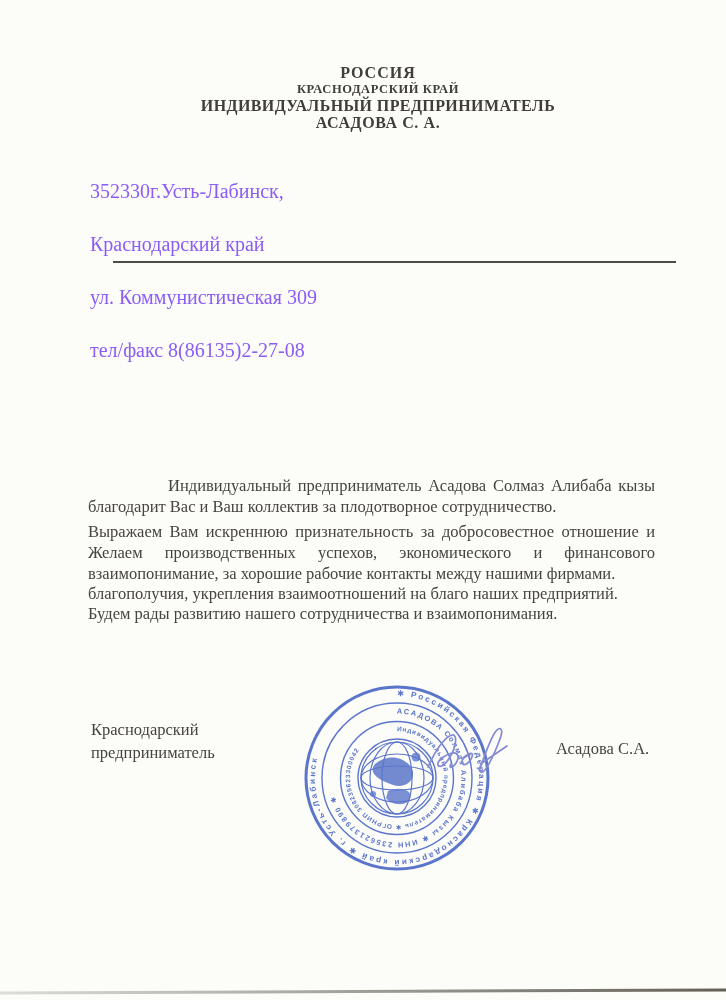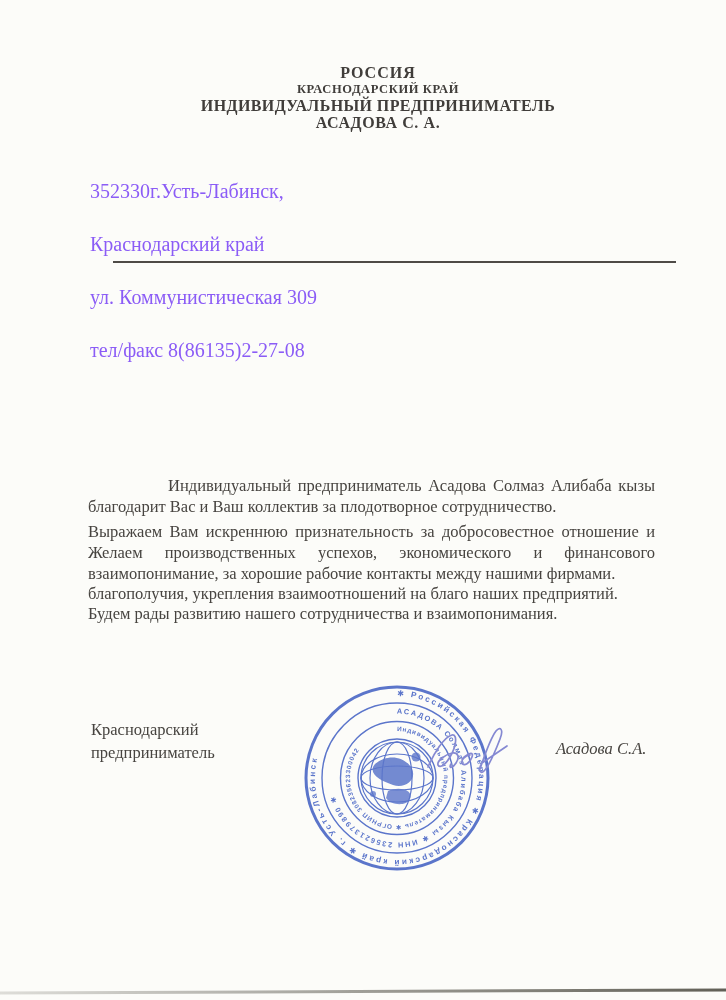--- a/index.html
+++ b/index.html
@@ -29,21 +29,21 @@
   .salutation{position:absolute;left:277px;top:392px;font-size:16.5px;line-height:20.8px;}
   .para{position:absolute;left:88px;width:567px;font-size:16.5px;line-height:20.8px;}
   .p1{top:452px;margin-top:24px;}
   .p2{top:507px;margin-top:15px;}
   .p3{top:604px;}
   .line{white-space:normal;}
   .jfull{text-align:justify;text-align-last:justify;}
   .indent{padding-left:80px;}
   
   .sig-title{position:absolute;left:91px;top:718px;font-size:16.5px;line-height:23px;}
-  .sig-name{position:absolute;left:556px;top:739px;font-size:16.5px;font-style:italic;}
+  .sig-name{position:absolute;left:556px;top:739px;font-size:16.5px;}
   .stamp{position:absolute;left:297px;top:678px;opacity:0.9;}
   .stamp text{font-family:"Liberation Sans","DejaVu Sans",sans-serif;font-weight:bold;}
   .autograph{position:absolute;left:410px;top:713px;}
   
   .scan-edge{position:absolute;left:0;top:990px;width:726px;height:3px;
     background:linear-gradient(to right, rgba(130,128,118,0.25), rgba(70,68,58,0.85));
     transform:rotate(-0.25deg);}
 </style>
 </head>
 <body>

